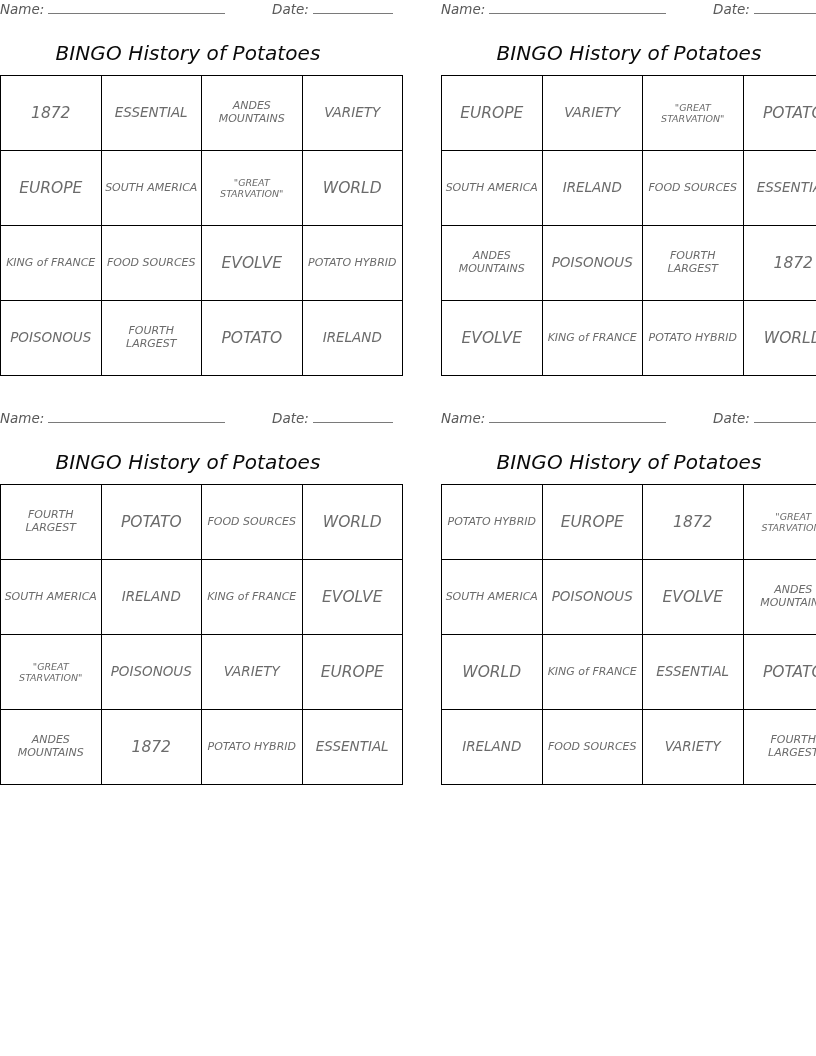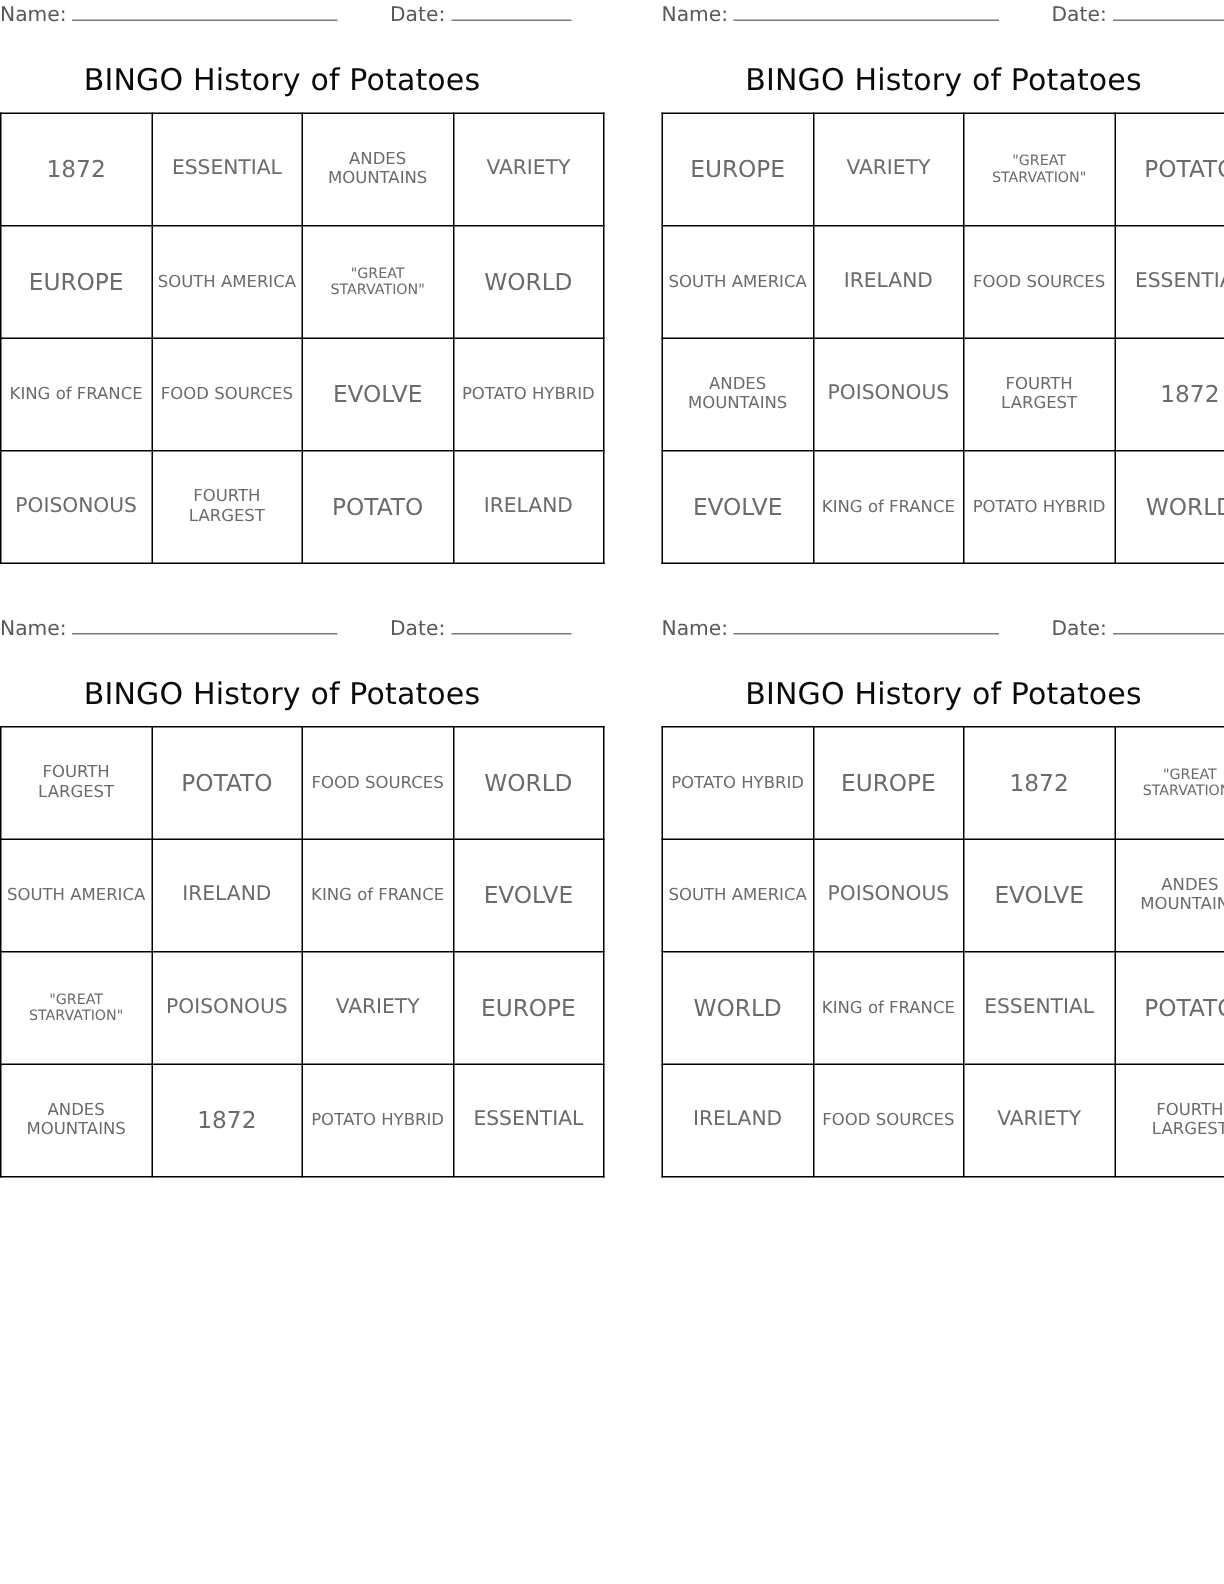--- a/index.html
+++ b/index.html
@@ -13,20 +13,21 @@
     position: relative;
     font-family: "DejaVu Sans", sans-serif;
     overflow: hidden;
   }
 
   .sheet {
     position: absolute;
     top: 0; left: 0;
     width: 816px;
     height: 916px;
+    font-style: italic;
   }
 
   
   .card {
     position: absolute;
     width: 376px;
   }
   .card-0 { left: 0px;   top: 0px; }
   .card-1 { left: 441px; top: 0px; }
   .card-2 { left: 0px;   top: 409px; }
@@ -41,21 +42,21 @@
     color: #595959;
     white-space: nowrap;
   }
   .nd-group {
     position: absolute;
     top: 0;
     display: flex;
     align-items: baseline;
   }
   .nd-name  { left: 0px; }
-  .nd-date  { left: 260px; }
+  .nd-date  { left: 272px; }
   .nd-label {
     color: #595959;
     font-size: 13.5px;
     line-height: 18px;
   }
   .nd-rule {
     display: inline-block;
     border-bottom: 1px solid #7a7a7a;
     margin-left: 4px;
     height: 13px;

